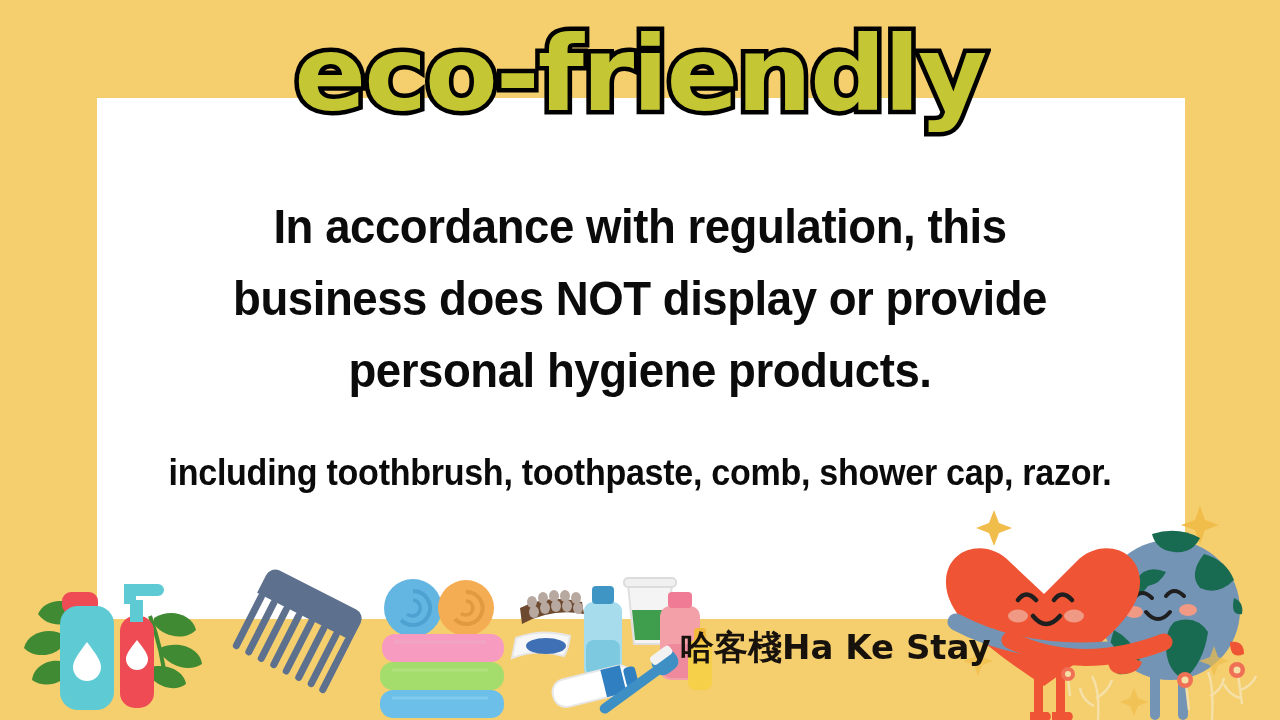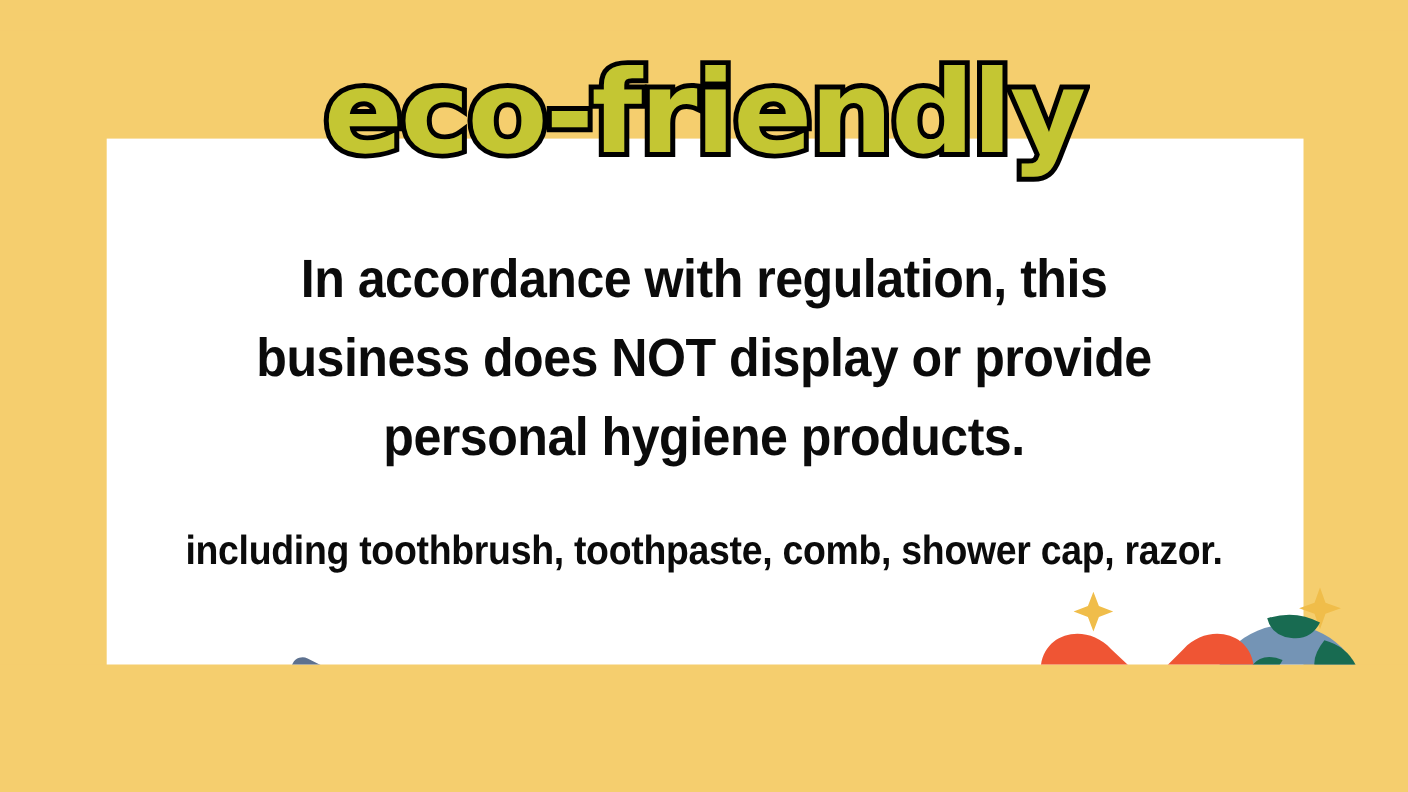--- a/index.html
+++ b/index.html
@@ -2,21 +2,21 @@
 <html><head>
 <meta charset="utf-8">
 <style>
   html,body{margin:0;padding:0;}
   body{
     width:1280px;height:720px;overflow:hidden;
     font-family:"Liberation Sans", sans-serif;
     background:#f5ce6e;
     position:relative;
   }
-  .stage{position:absolute;inset:0;width:1280px;height:576px;overflow:hidden;background:#f5ce6e;margin-top:28px;}
+  .stage{position:absolute;inset:0;width:1280px;height:720px;overflow:hidden;background:#f5ce6e;}
 
   
   .panel{
     position:absolute;left:97px;top:98px;width:1088px;height:521px;
     background:#ffffff;
   }
 
   
   .title-wrap{
     position:absolute;left:0;top:22px;width:1280px;text-align:center;
@@ -306,14 +306,15 @@
   </div>
 
   <div class="body-copy">
     <div>In accordance with regulation, this</div>
     <div>business does NOT display or provide</div>
     <div>personal hygiene products.</div>
   </div>
 
   <div class="sub-copy">including toothbrush, toothpaste, comb, shower cap, razor.</div>
 
+  <div class="brand">哈客棧Ha Ke Stay</div>
 
 </div>
 
 </body></html>

